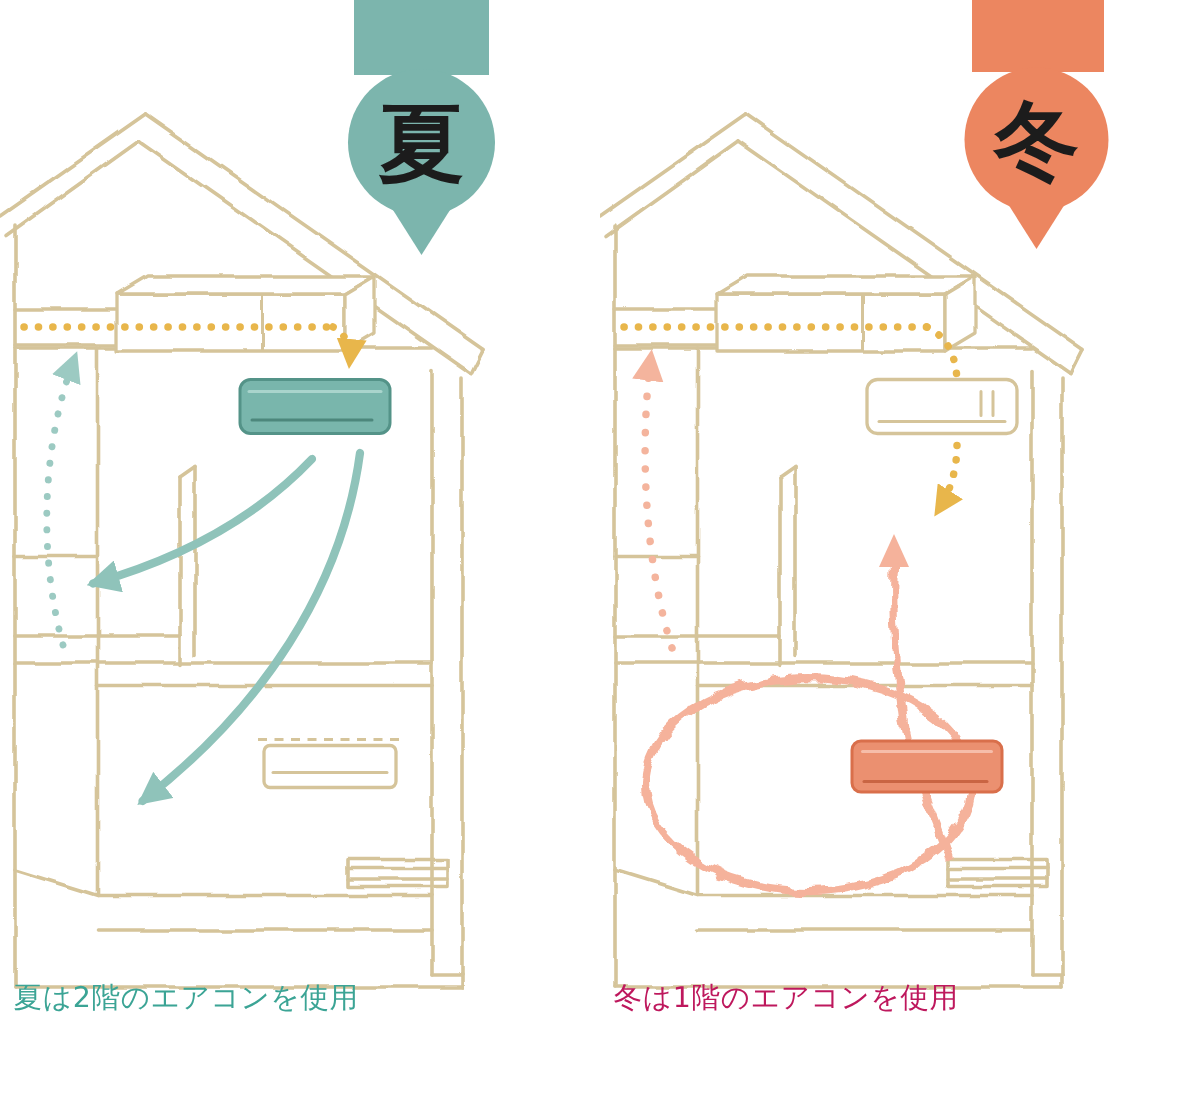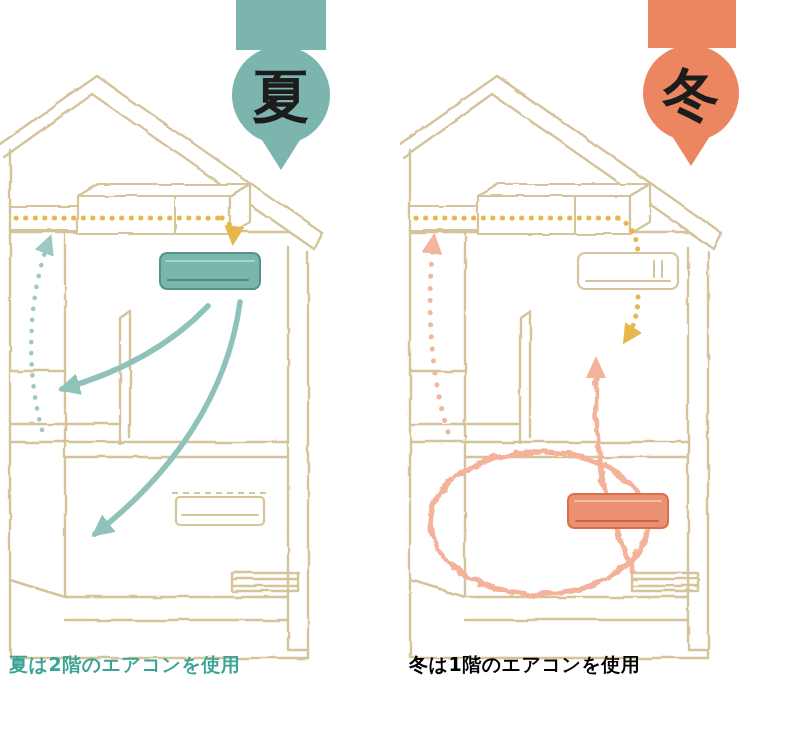--- a/index.html
+++ b/index.html
@@ -11,23 +11,23 @@
   .panel svg{display:block;width:400px;height:742px;}
   .house{stroke:#d5c49a;stroke-width:2.4;fill:none;stroke-linecap:round;stroke-linejoin:round;}
   .duct-face{fill:#ffffff;stroke:#d5c49a;stroke-width:2.2;stroke-linejoin:round;}
   .dots-yellow{fill:none;stroke:#e8b64b;stroke-width:5;stroke-linecap:round;stroke-dasharray:0.1 9.5;}
   .dots-teal{fill:none;stroke:#9ccac2;stroke-width:4.6;stroke-linecap:round;stroke-dasharray:0.1 11;}
   .dots-orange{fill:none;stroke:#f4b49d;stroke-width:5;stroke-linecap:round;stroke-dasharray:0.1 12;}
   .arrow-teal{fill:none;stroke:#8fc3ba;stroke-width:5.5;stroke-linecap:round;}
   .wavy-orange{fill:none;stroke:#f5b29b;stroke-width:5.5;stroke-linecap:round;}
   .badge-text{font-family:"DejaVu Sans",sans-serif;font-weight:900;font-size:57px;fill:#1c1c1c;
               text-anchor:middle;dominant-baseline:central;}
-  .caption{position:absolute;left:9px;top:652px;font-size:19px;font-weight:700;letter-spacing:0.5px;white-space:nowrap;}
+  .caption{position:absolute;left:9px;top:652px;font-size:19px;font-weight:400;letter-spacing:0.5px;white-space:nowrap;}
   .caption-summer{color:#3ba495;}
-  .caption-winter{color:#000000;text-align:center;}
+  .caption-winter{color:#be185d;text-align:center;}
 </style>
 </head>
 <body>
 
 <div class="figure">
 
   <div class="panel panel-summer">
     <svg viewBox="0 0 400 742">
       <defs>
         <filter id="rough-s" x="-5%" y="-5%" width="110%" height="110%">

